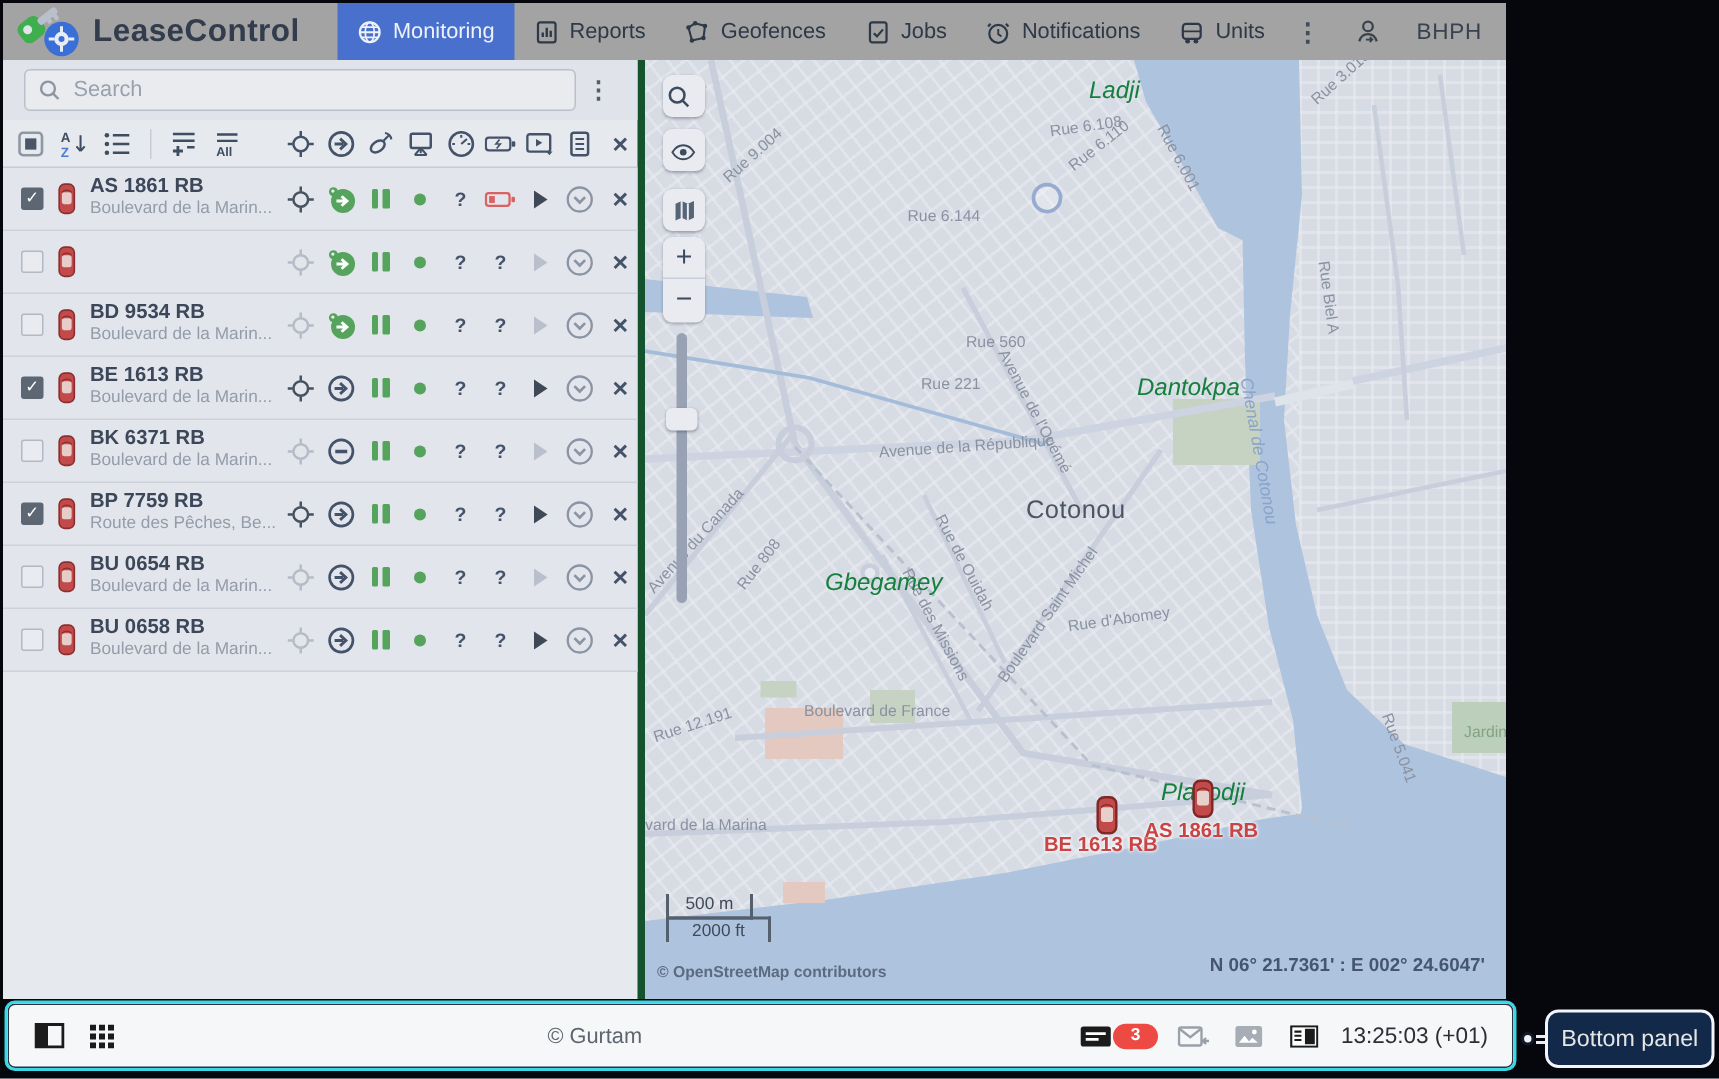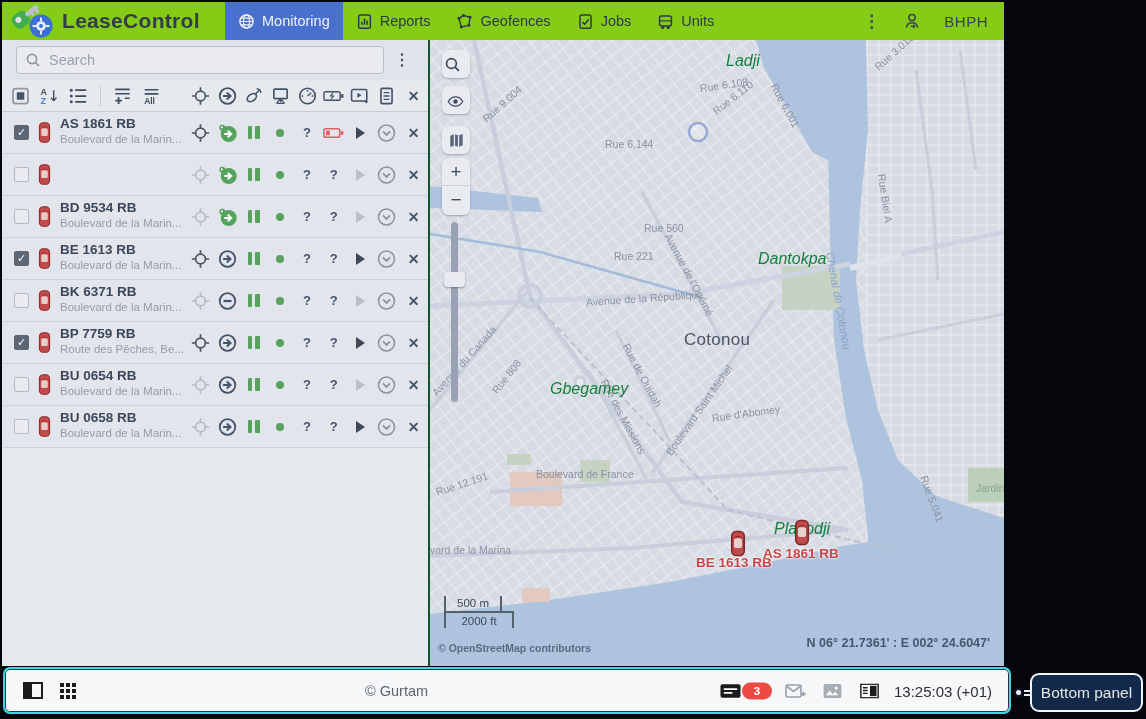--- a/index.html
+++ b/index.html
@@ -3,38 +3,38 @@
 <meta charset="utf-8">
 <style>
   * { box-sizing: border-box; margin: 0; padding: 0; }
   body {
     width: 1146px; height: 719px; position: relative; overflow: hidden;
     background: #05070d; font-family: "Liberation Sans", sans-serif;
   }
   .app { position: absolute; left: 2px; top: 2px; width: 1002px; height: 664px; background: #e3e6ec; }
 
   
-  header { position: absolute; left: 0; top: 0; width: 100%; height: 38px; background: #84cc16; display: flex; align-items: center; }
+  header { position: absolute; left: 0; top: 0; width: 100%; height: 38px; background: #a3a3a3; display: flex; align-items: center; }
   .logo { width: 46px; height: 34px; margin-left: 8px; }
   .title { font-size: 21px; font-weight: 700; color: #323c4c; letter-spacing: .3px; margin-left: 6px; }
   .tabs { position: absolute; left: 223px; top: 0; height: 38px; display: flex; align-items: stretch; }
   .tab { display: flex; align-items: center; gap: 7px; padding: 12px 13px; font-size: 14.5px; color: #2e3947; cursor: pointer; }
   .tab .ticon { width: 17px; height: 17px; display: inline-flex; color: #2e3947; }
   .tab .ticon svg { width: 100%; height: 100%; }
   .tab.active { background: #4a70cd; color: #eef2fa; }
   .tab.active .ticon { color: #eef2fa; }
   .hdr-right { position: absolute; right: 16px; top: 0; height: 38px; display: flex; align-items: center; gap: 22px; }
   .kebab { font-size: 17px; color: #414b5a; font-weight: 700; cursor: pointer; }
   .usr { width: 20px; height: 20px; color: #39424f; }
   .usr svg { width: 100%; height: 100%; }
   .uname { font-size: 15px; color: #39424f; letter-spacing: .5px; }
 
   
   .content { position: absolute; left: 0; top: 38px; width: 100%; height: 626px; }
-  .panel { position: absolute; left: 0; top: 0; width: 428px; height: 100%; background: #e6e9ee; border-right: 2px solid #14532d; }
+  .panel { position: absolute; left: 0; top: 0; width: 428px; height: 100%; background: #e6e9ee; border-right: 5px solid #14532d; }
 
   .searchrow { position: absolute; left: 0; top: 0; width: 100%; height: 40px; background: #e0e3e9; }
   .searchbox { position: absolute; left: 14px; top: 6px; width: 368px; height: 28px; background: #e9ebef; border: 1px solid #bac0cb; border-radius: 4px; display: flex; align-items: center; padding: 0 8px; }
   .sic { width: 16px; height: 16px; color: #8d95a3; margin-right: 8px; }
   .sic svg { width: 100%; height: 100%; }
   .searchbox input { flex: 1; border: none; outline: none; background: transparent; font-size: 14.5px; color: #3f4a5a; font-family: "Liberation Sans", sans-serif; }
   .searchbox input::placeholder { color: #99a1af; }
   .kebab2 { position: absolute; right: 18px; top: 10px; font-size: 16px; color: #525d6d; font-weight: 700; cursor: pointer; }
 
   .toolbar { position: absolute; left: 0; top: 40px; width: 100%; height: 32px; border-bottom: 1px solid #c6cbd4; }
@@ -175,20 +175,30 @@
           <span>Geofences</span>
         </div>
       <div class="tab">
           <span class="ticon">
             <svg viewBox="0 0 16 16">
               <rect x="2.8" y="1.8" width="10.4" height="12.6" rx="1.5" fill="none" stroke="currentColor" stroke-width="1.4"></rect>
               <path d="M5.2 8.6l2 2 3.8-4.4" fill="none" stroke="currentColor" stroke-width="1.4"></path>
             </svg>
           </span>
           <span>Jobs</span>
+        </div>
+      <div class="tab">
+          <span class="ticon">
+            <svg viewBox="0 0 16 16">
+              <circle cx="8" cy="9" r="5.6" fill="none" stroke="currentColor" stroke-width="1.4"></circle>
+              <path d="M8 6v3.2l2 1.4" stroke="currentColor" stroke-width="1.2" fill="none"></path>
+              <path d="M3.2 2.6L1.6 4.4M12.8 2.6l1.6 1.8" stroke="currentColor" stroke-width="1.4" fill="none"></path>
+            </svg>
+          </span>
+          <span>Notifications</span>
         </div>
       <div class="tab">
           <span class="ticon">
             <svg viewBox="0 0 16 16">
               <rect x="2.4" y="2.8" width="11.2" height="9.4" rx="2" fill="none" stroke="currentColor" stroke-width="1.4"></rect>
               <path d="M2.4 7.4h11.2" stroke="currentColor" stroke-width="1.1"></path>
               <circle cx="5.4" cy="13.6" r="1.5" fill="currentColor"></circle>
               <circle cx="10.6" cy="13.6" r="1.5" fill="currentColor"></circle>
             </svg>
           </span>

